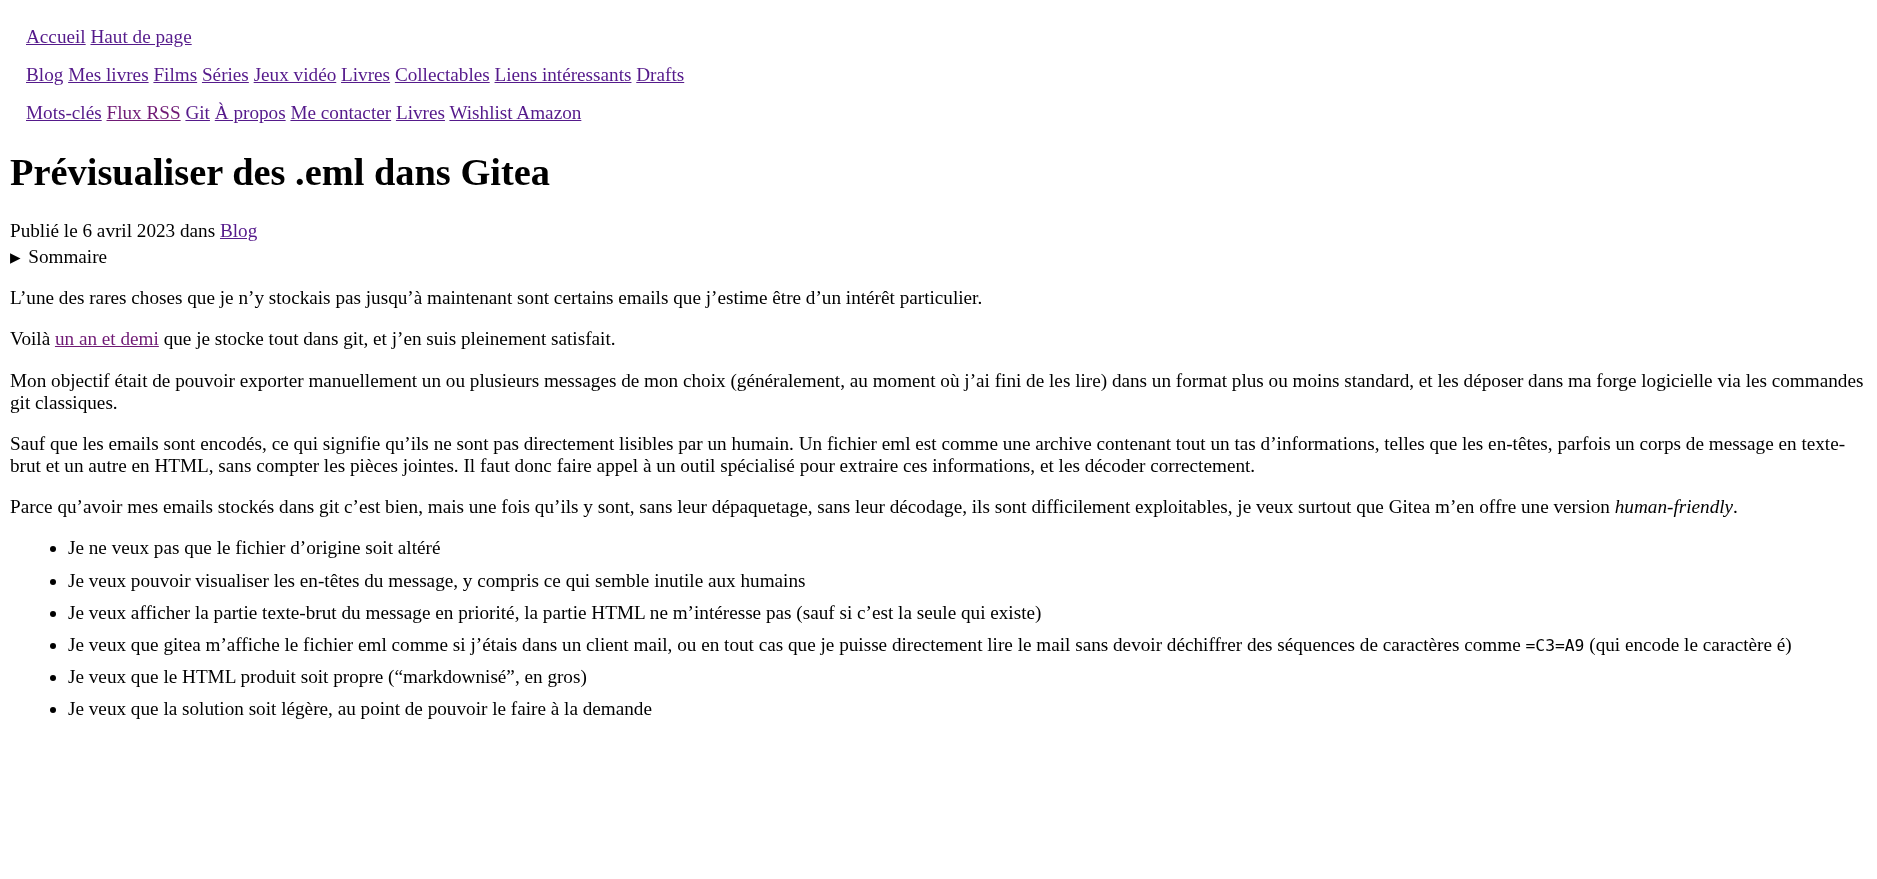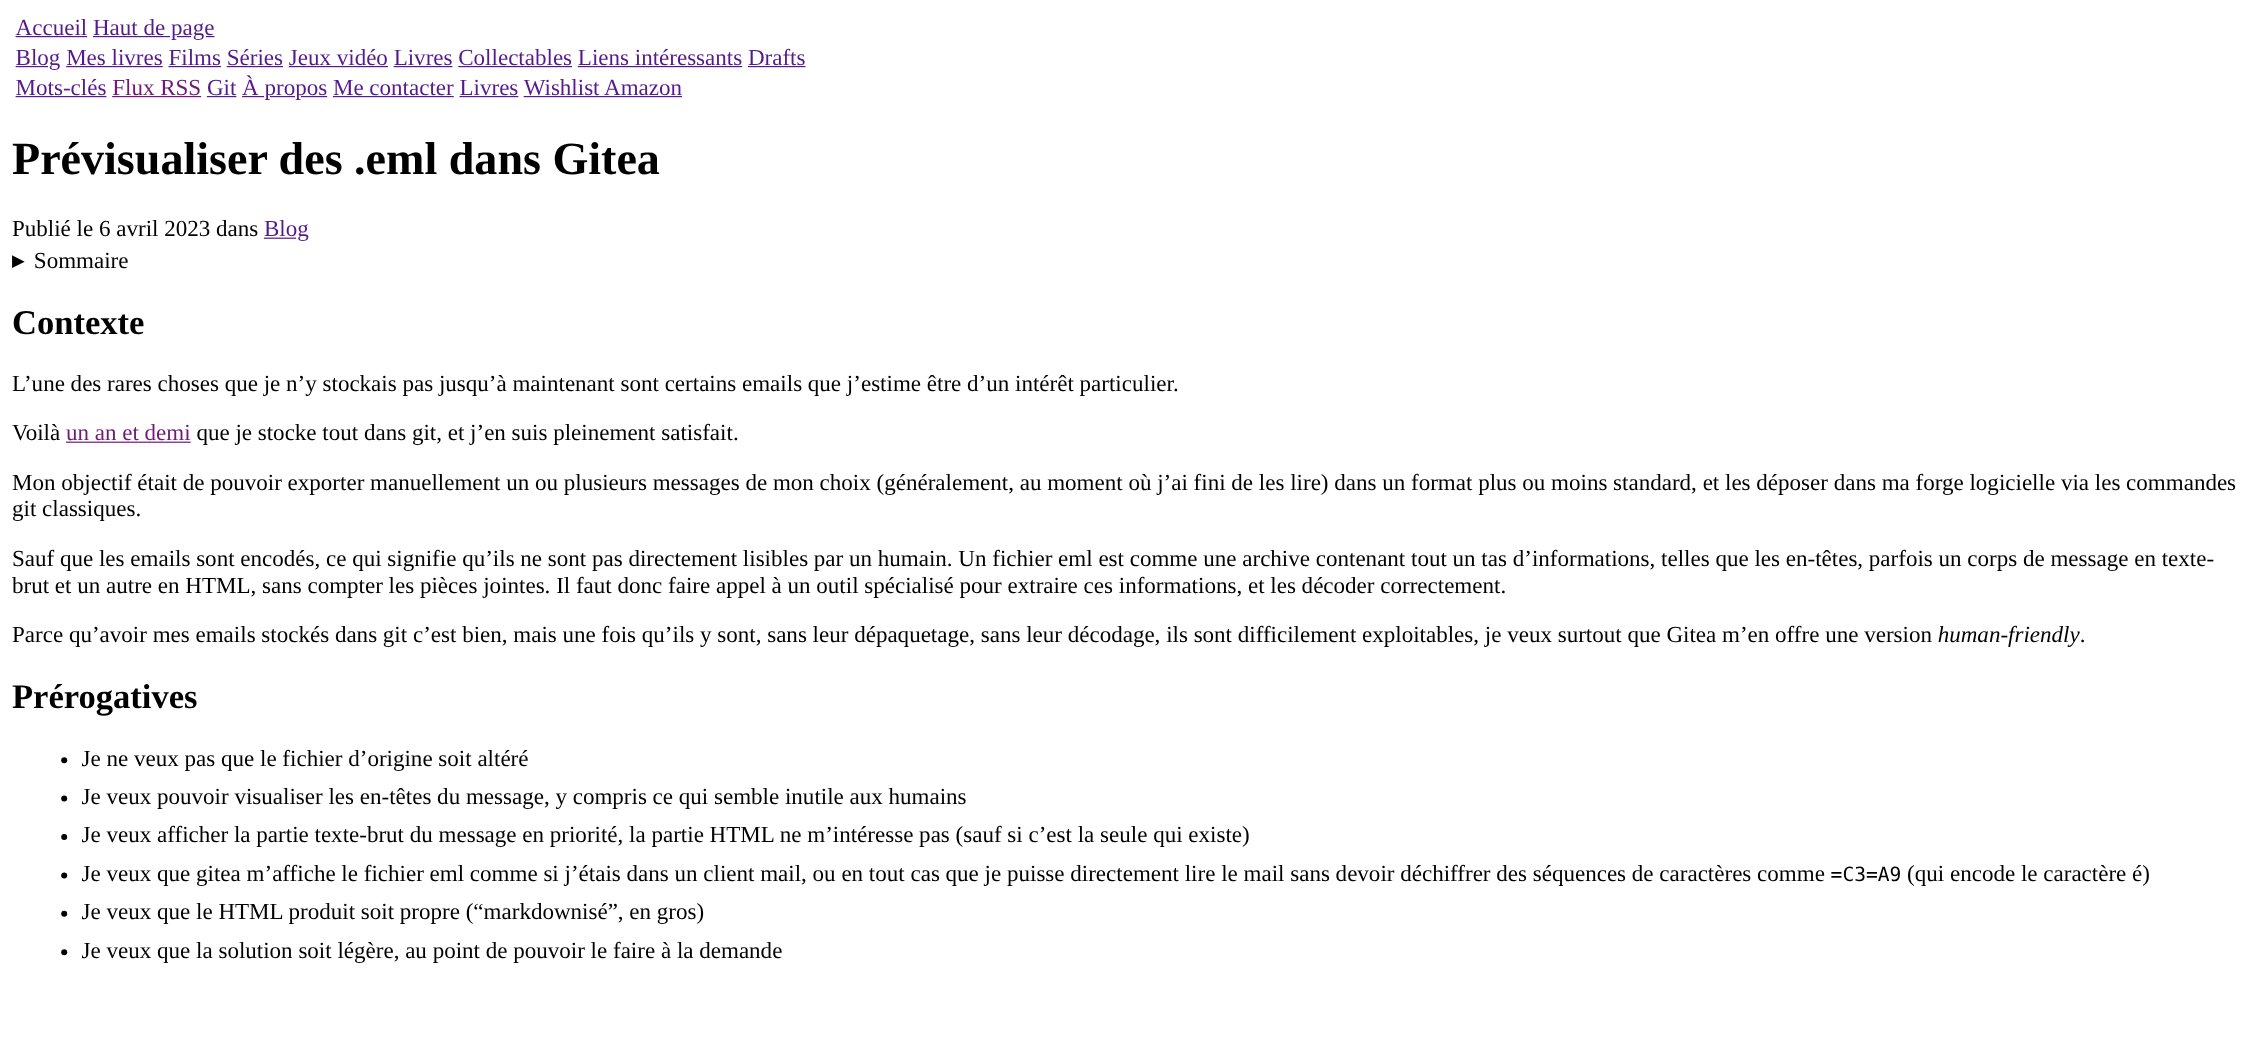--- a/index.html
+++ b/index.html
@@ -8,21 +8,21 @@
   }
   body {
     margin: 10px;
     font-family: "Liberation Serif", "DejaVu Serif", serif;
     font-size: 19.2px;
     line-height: 1.15;
   }
   a { text-decoration: underline; cursor: pointer; }
   a.visited { color: #551A8B; }
   a.unvisited { color: #701a75; }
-  nav .nav-row { margin: 3px; }
+  nav .nav-row { margin: 16px; }
   h1 {
     font-size: 2em;
     font-weight: bold;
     margin: 0.67em 0;
   }
   h2 {
     font-size: 1.5em;
     font-weight: bold;
     margin: 0.83em 0;
   }
@@ -65,27 +65,25 @@
 
   <p class="meta-line" id="meta-line"><span>Publié le 6 avril 2023 dans </span><a href="#" class="visited">Blog</a></p>
 
   <details>
     <summary>
       <span class="disclosure-marker">▶</span><span>Sommaire</span>
     </summary>
   </details>
 
   <main id="article-body">
-      <h2>Contexte</h2>
       <p><span>L’une des rares choses que je n’y stockais pas jusqu’à maintenant sont certains emails que j’estime être d’un intérêt particulier.</span></p>
       <p><span>Voilà </span><a href="#" class="unvisited">un an et demi</a><span> que je stocke tout dans git, et j’en suis pleinement satisfait.</span></p>
       <p><span>Mon objectif était de pouvoir exporter manuellement un ou plusieurs messages de mon choix (généralement, au moment où j’ai fini de les lire) dans un format plus ou moins standard, et les déposer dans ma forge logicielle via les commandes git classiques.</span></p>
       <p><span>Sauf que les emails sont encodés, ce qui signifie qu’ils ne sont pas directement lisibles par un humain. Un fichier eml est comme une archive contenant tout un tas d’informations, telles que les en-têtes, parfois un corps de message en texte-brut et un autre en HTML, sans compter les pièces jointes. Il faut donc faire appel à un outil spécialisé pour extraire ces informations, et les décoder correctement.</span></p>
       <p><span>Parce qu’avoir mes emails stockés dans git c’est bien, mais une fois qu’ils y sont, sans leur dépaquetage, sans leur décodage, ils sont difficilement exploitables, je veux surtout que Gitea m’en offre une version </span><em>human-friendly</em><span>.</span></p>
-      <h2>Prérogatives</h2>
       <ul>
         <li><span>Je ne veux pas que le fichier d’origine soit altéré</span></li>
         <li><span>Je veux pouvoir visualiser les en-têtes du message, y compris ce qui semble inutile aux humains</span></li>
         <li><span>Je veux afficher la partie texte-brut du message en priorité, la partie HTML ne m’intéresse pas (sauf si c’est la seule qui existe)</span></li>
         <li><span>Je veux que gitea m’affiche le fichier eml comme si j’étais dans un client mail, ou en tout cas que je puisse directement lire le mail sans devoir déchiffrer des séquences de caractères comme </span><code>=C3=A9</code><span> (qui encode le caractère é)</span></li>
         <li><span>Je veux que le HTML produit soit propre (“markdownisé”, en gros)</span></li>
         <li><span>Je veux que la solution soit légère, au point de pouvoir le faire à la demande</span></li>
       </ul>
     </main>
 </article>

